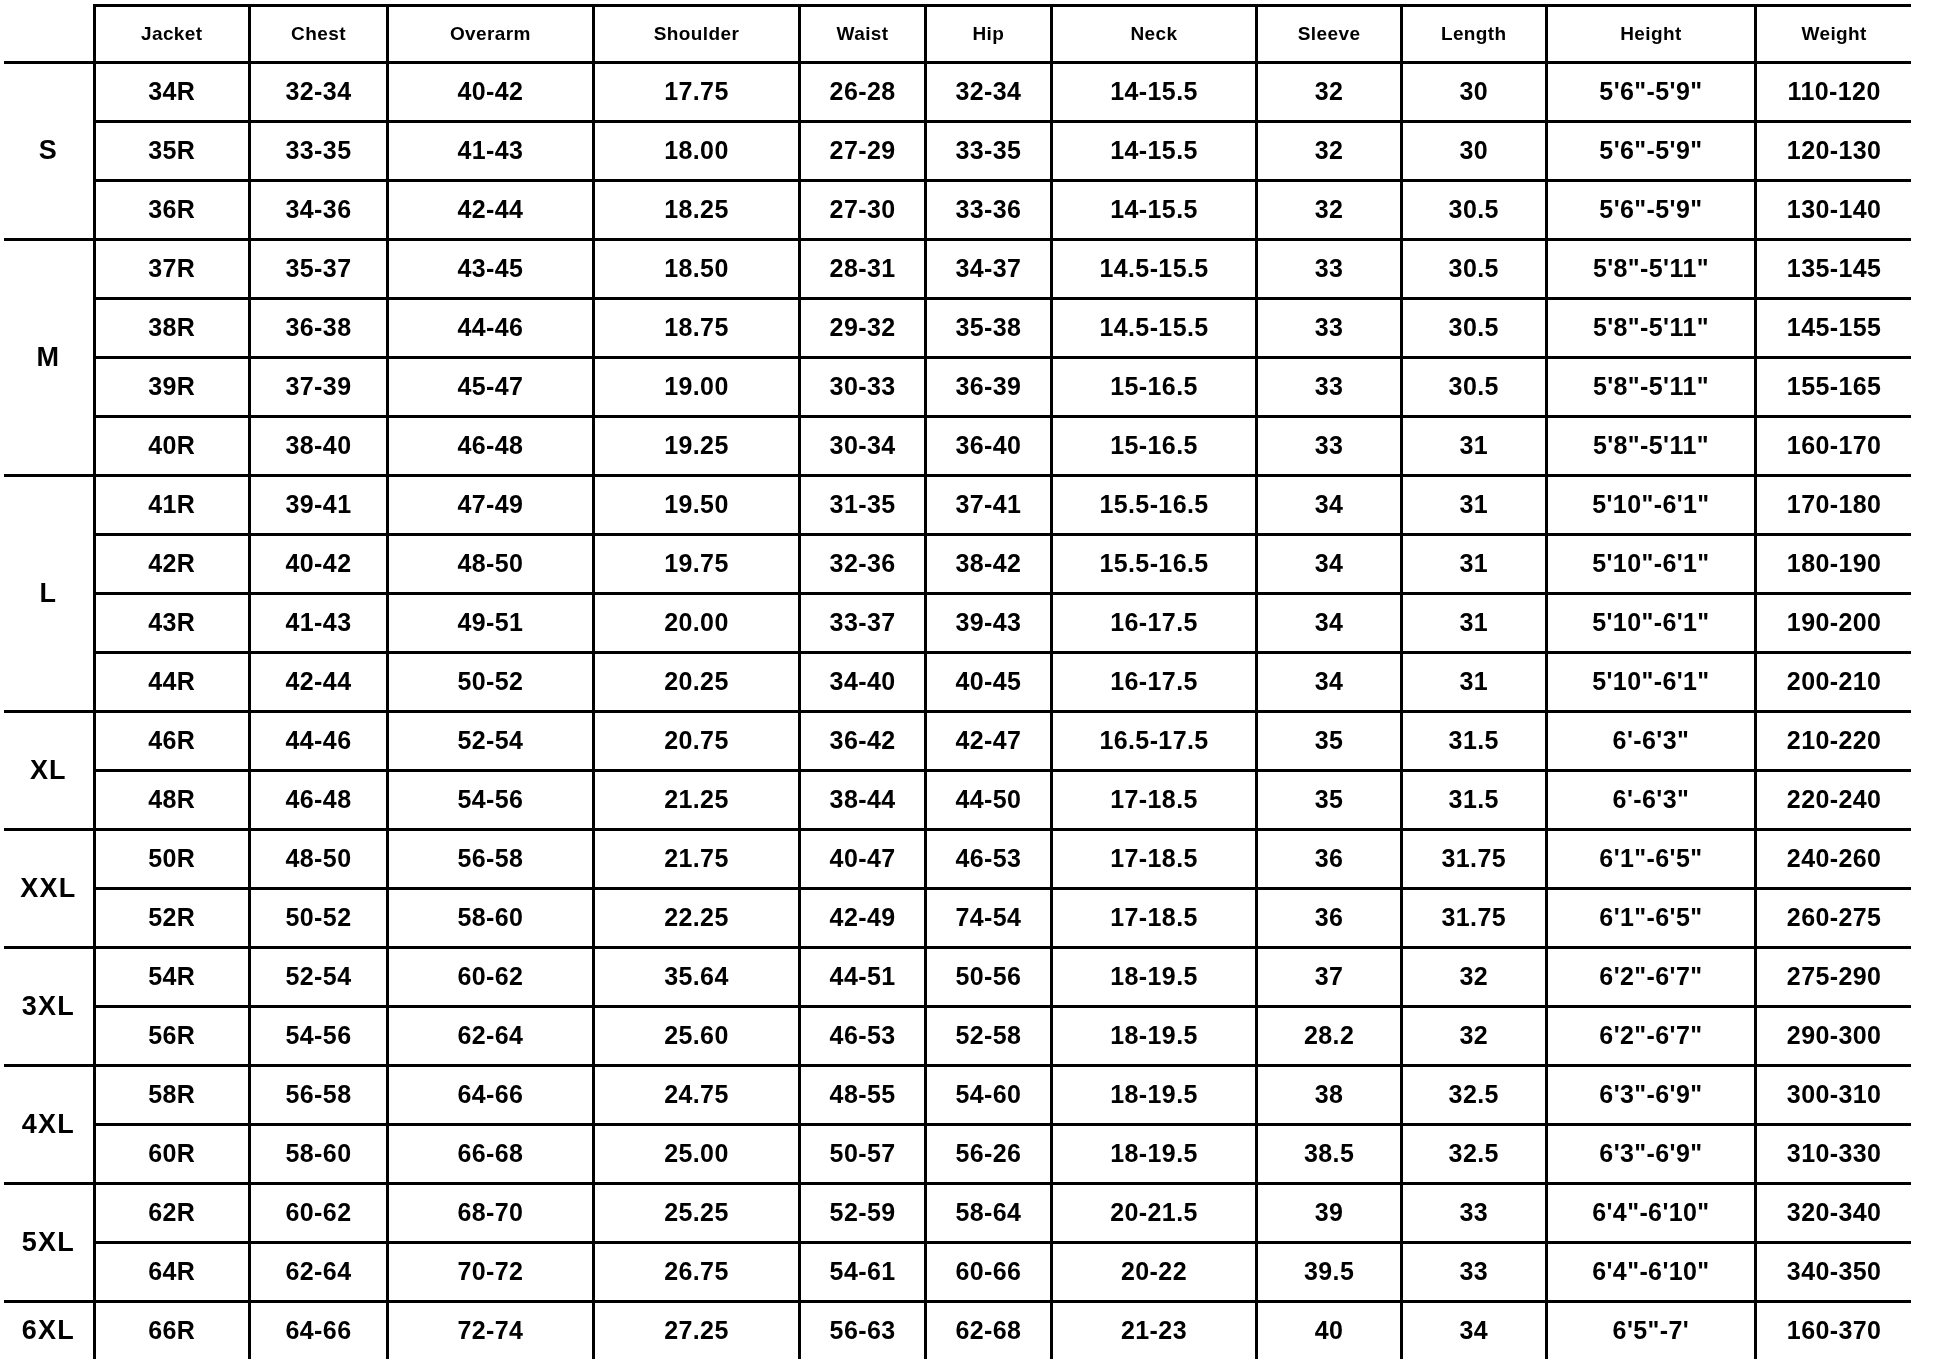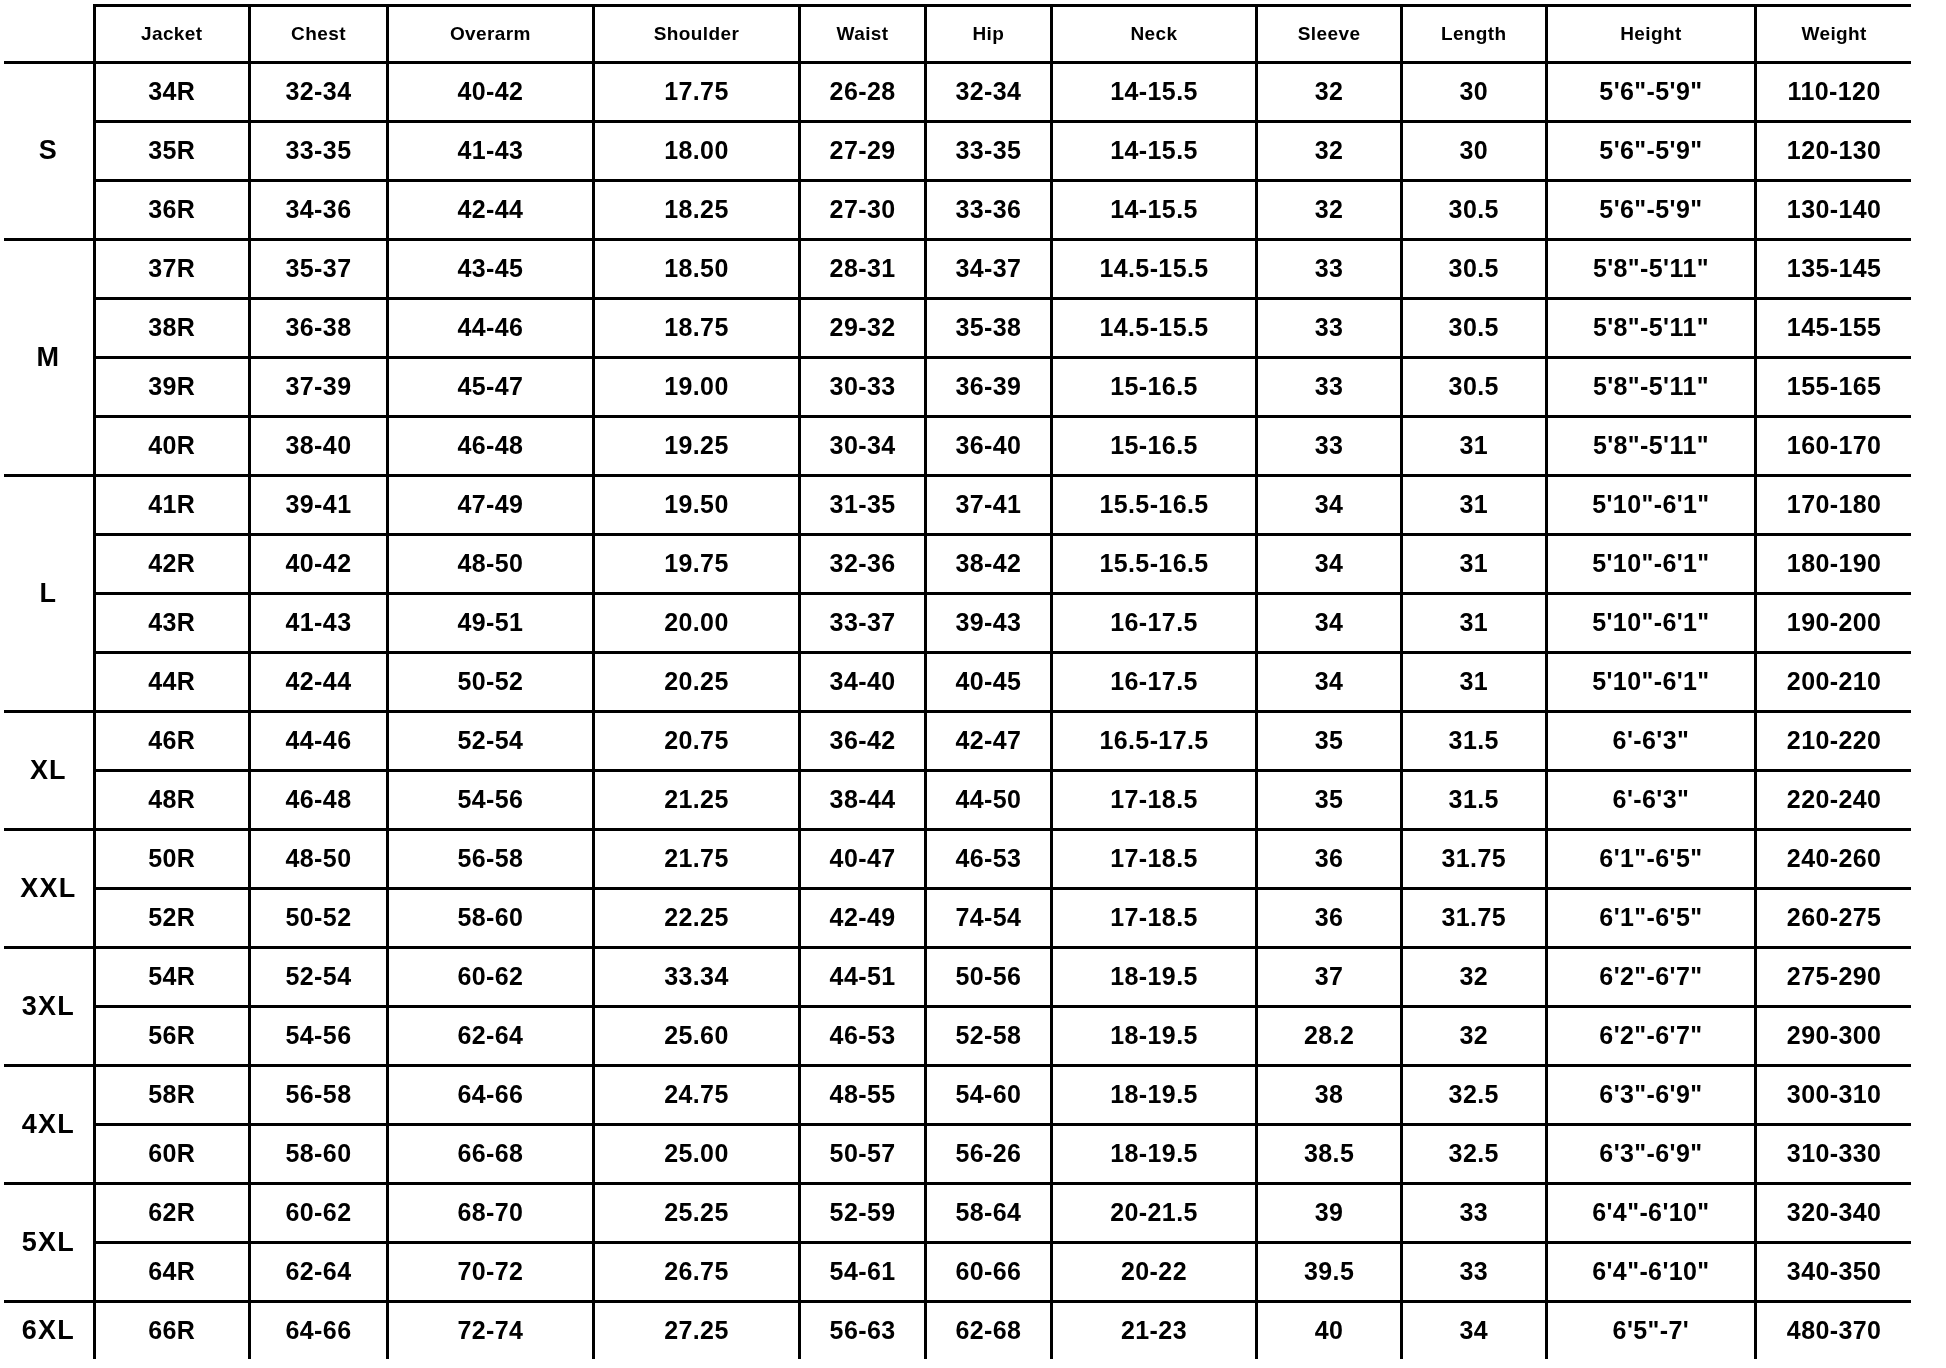--- a/index.html
+++ b/index.html
@@ -323,21 +323,21 @@
           <td>36</td>
           <td>31.75</td>
           <td>6'1"-6'5"</td>
           <td>260-275</td>
         </tr>
         <tr>
           <td class="size-cell" rowspan="2">3XL</td>
           <td>54R</td>
           <td>52-54</td>
           <td>60-62</td>
-          <td>33.34</td>
+          <td>35.64</td>
           <td>44-51</td>
           <td>50-56</td>
           <td>18-19.5</td>
           <td>37</td>
           <td>32</td>
           <td>6'2"-6'7"</td>
           <td>275-290</td>
         </tr>
         <tr>
           <td>56R</td>
@@ -411,17 +411,17 @@
           <td>66R</td>
           <td>64-66</td>
           <td>72-74</td>
           <td>27.25</td>
           <td>56-63</td>
           <td>62-68</td>
           <td>21-23</td>
           <td>40</td>
           <td>34</td>
           <td>6'5"-7'</td>
-          <td>480-370</td>
+          <td>160-370</td>
         </tr>
       </tbody>
   </table>
 </div>
 
 </body></html>

